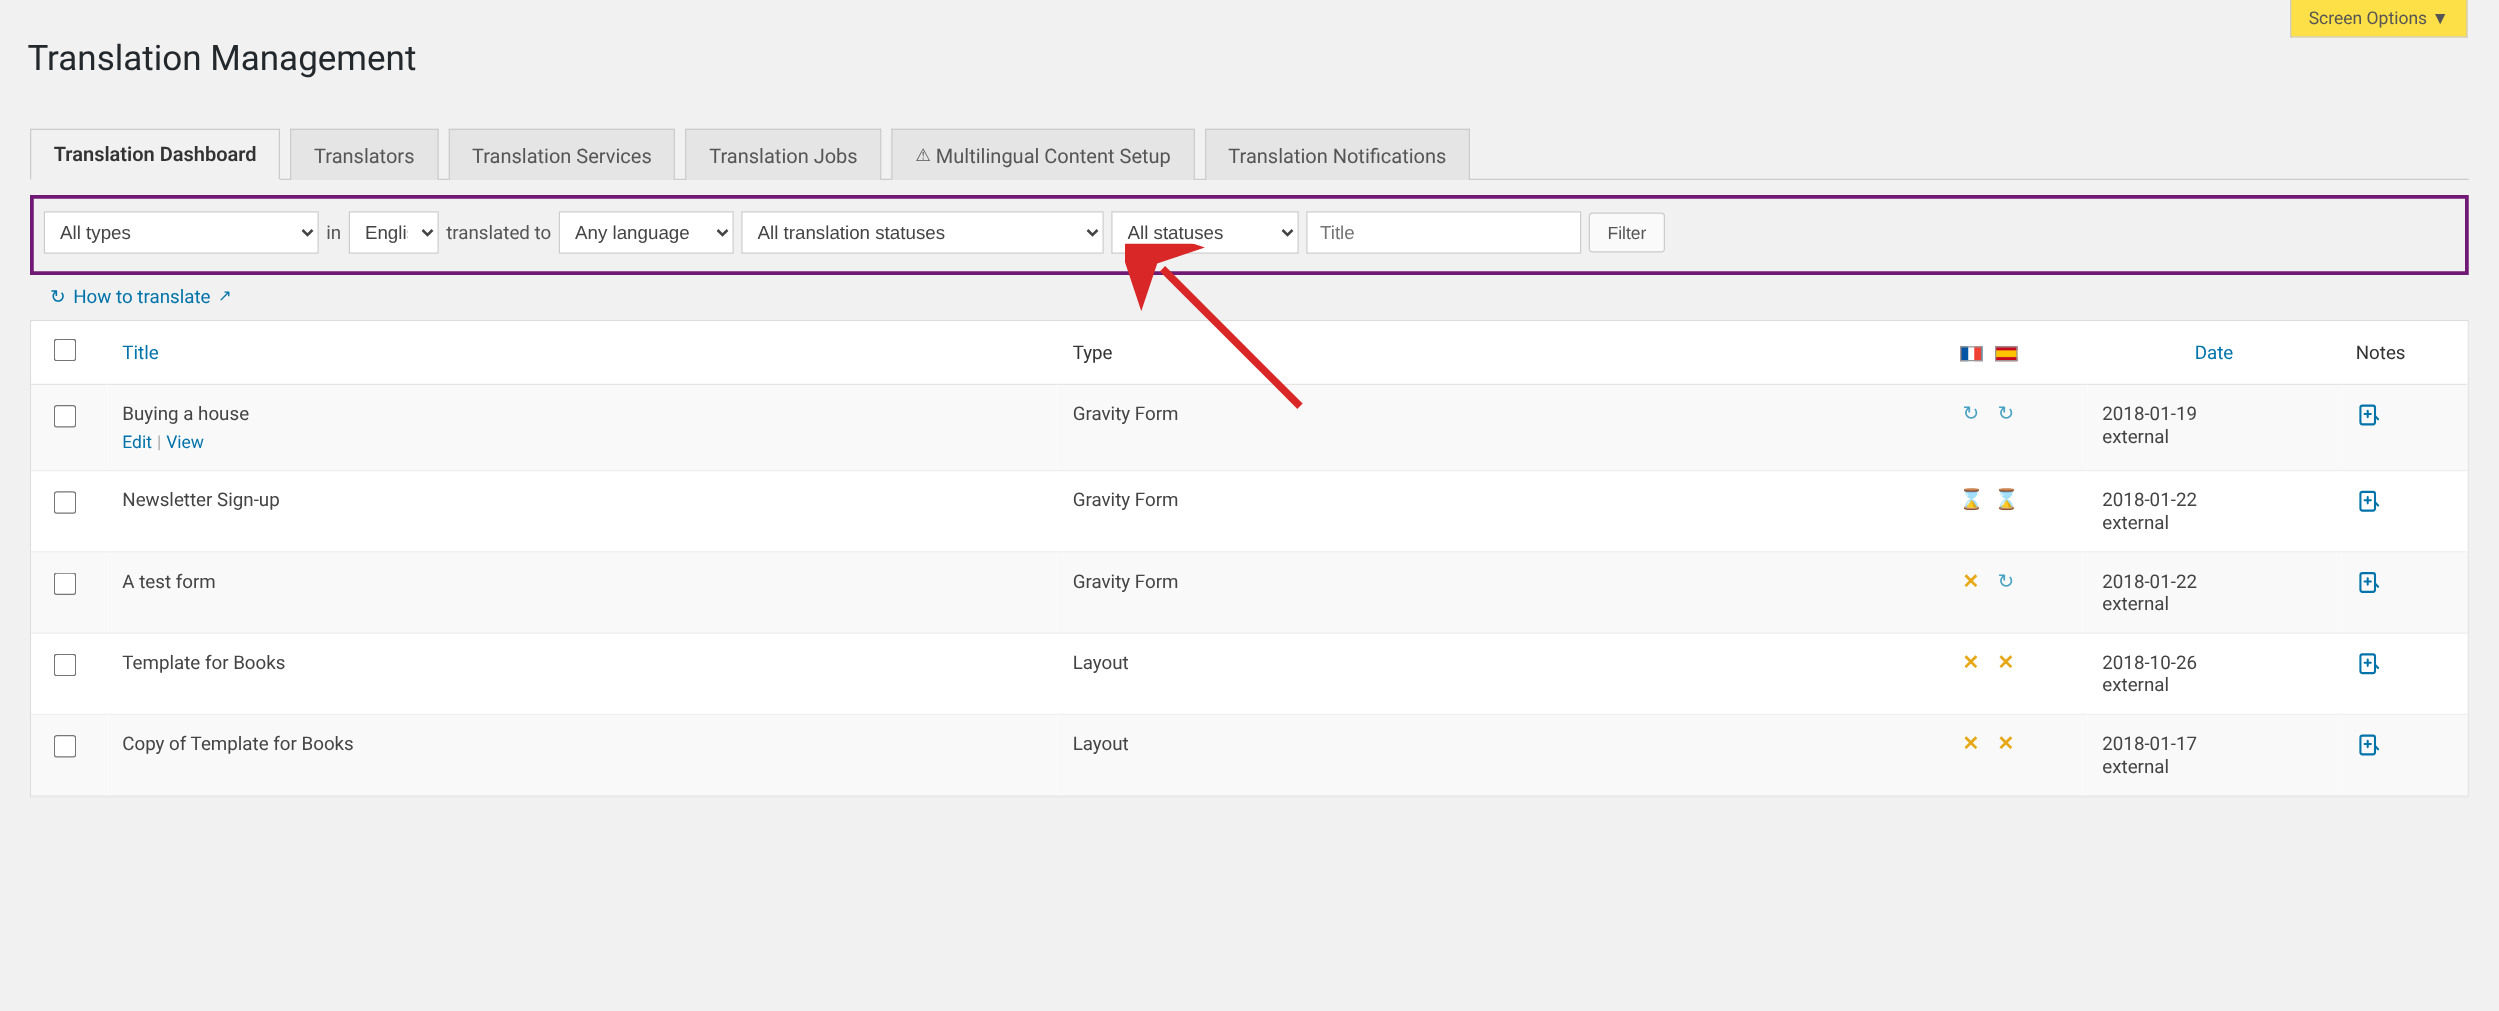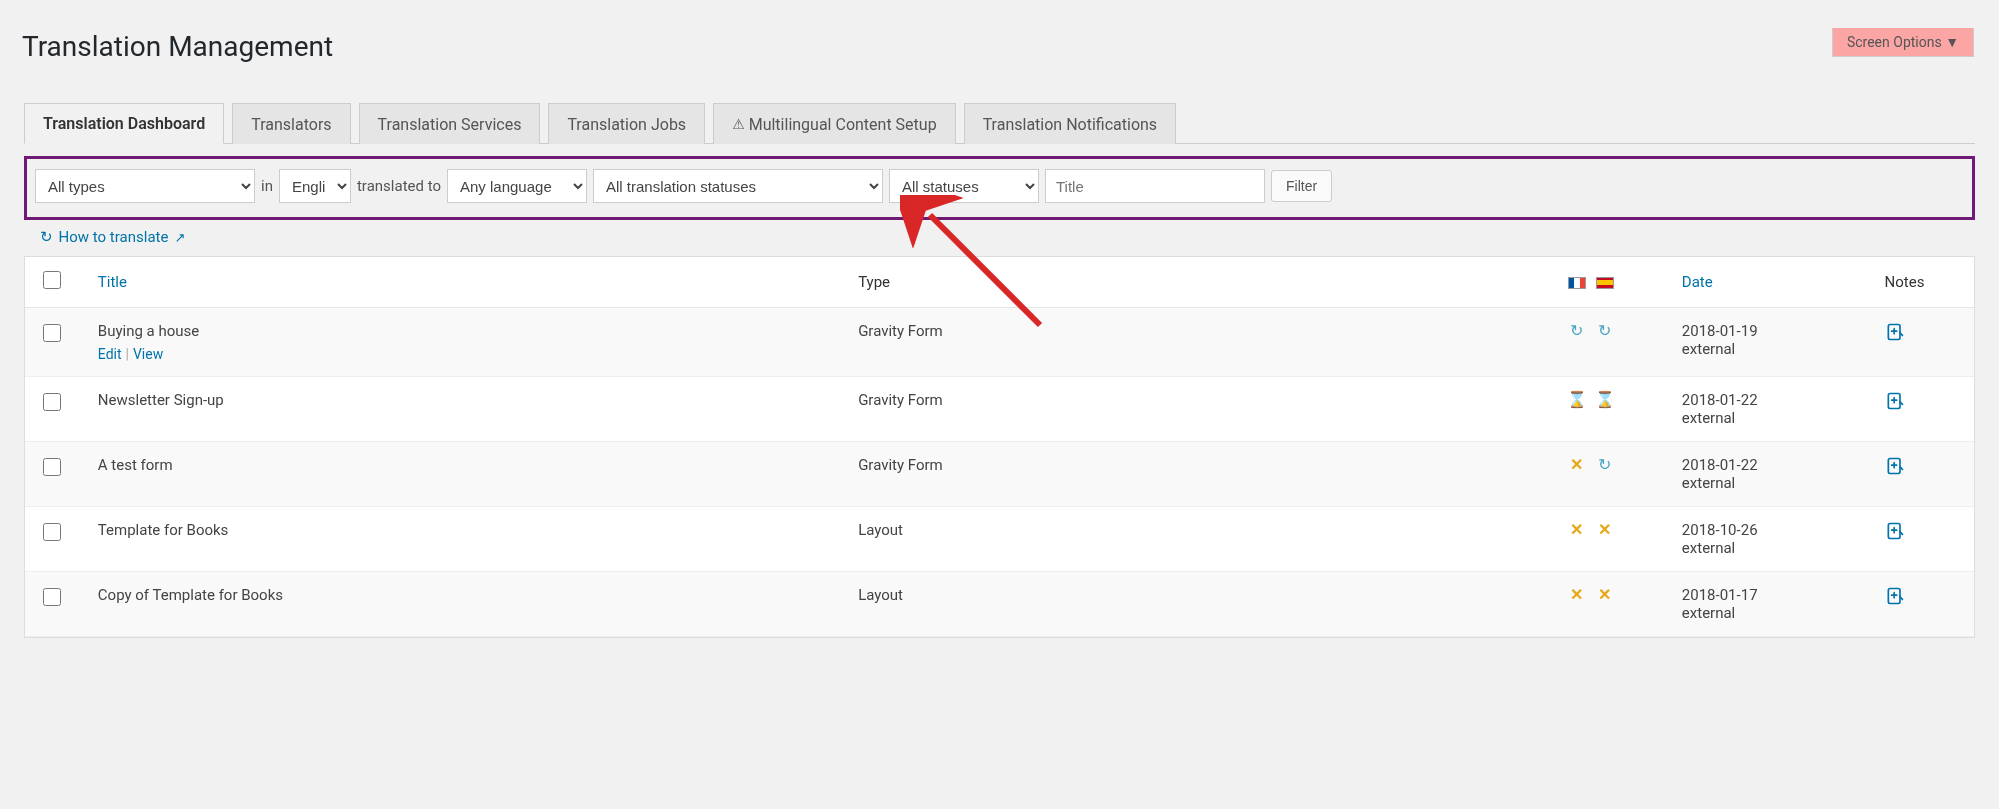--- a/index.html
+++ b/index.html
@@ -10,28 +10,27 @@
     font-size: 14px;
     width: 1999px;
     height: 809px;
     position: relative;
     overflow: hidden;
   }
   .screen-options {
     position: absolute;
     top: 0;
     right: 25px;
-    background: #fca5a5;
+    background: #fde047;
     border: 1px solid #ccc;
     border-top: none;
     padding: 6px 14px;
     font-size: 14px;
     cursor: pointer;
     color: #555;
-    margin-top: 28px;
   }
   .page-title {
     font-size: 28px;
     font-weight: 400;
     padding: 30px 0 0 22px;
     color: #23282d;
   }
   .tabs {
     display: flex;
     gap: 8px;
@@ -114,21 +113,21 @@
   table{ width:100%; border-collapse:collapse; }
   thead tr{ background:#fff; }
   th{
     text-align:left; padding:14px 12px; font-weight:400; color:#333; font-size:15px;
     border-bottom:1px solid #e5e5e5;
   }
   th.col-check{ width:40px; padding-left:18px;}
   th.col-title{ width:600px; }
   th.col-type{ width:560px;}
   th.col-flags{ width:90px; text-align:left;}
-  th.col-date{ width:160px;}
+  th.col-date{ width:160px;text-align:center;}
   th.col-notes{ width:80px;}
   th .link{ color:#0073aa; cursor:pointer;}
   tbody tr:nth-child(odd){ background:#f9f9f9;}
   tbody tr:nth-child(even){ background:#fff;}
   td{ padding:14px 12px; vertical-align:top; font-size:15px; color:#444; border-bottom:1px solid #eee;}
   td.col-check{ padding-left:18px; padding-top:16px;}
   input[type="checkbox"]{ width:18px; height:18px; border:1px solid #b4b9be; }
   .row-actions{ margin-top:6px; font-size:14px;}
   .row-actions a{ color:#0073aa; text-decoration:none;}
   .row-actions .sep{ color:#aaa; margin:0 4px;}

